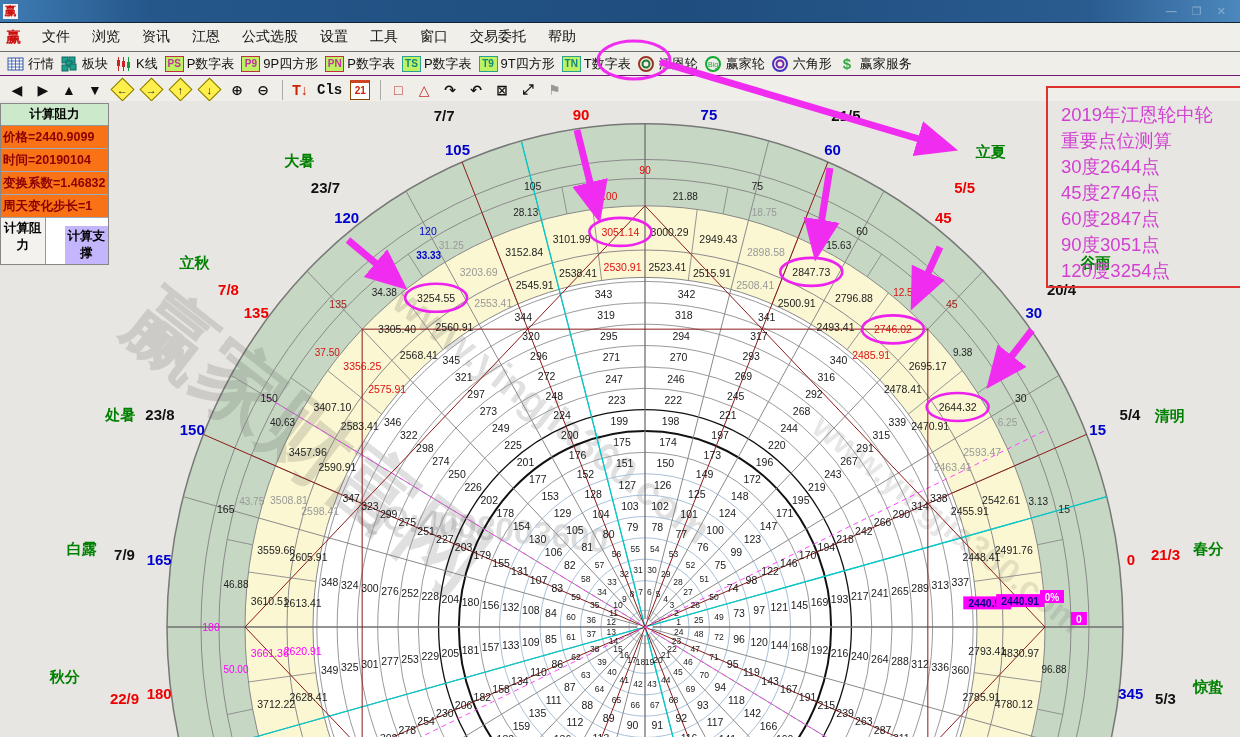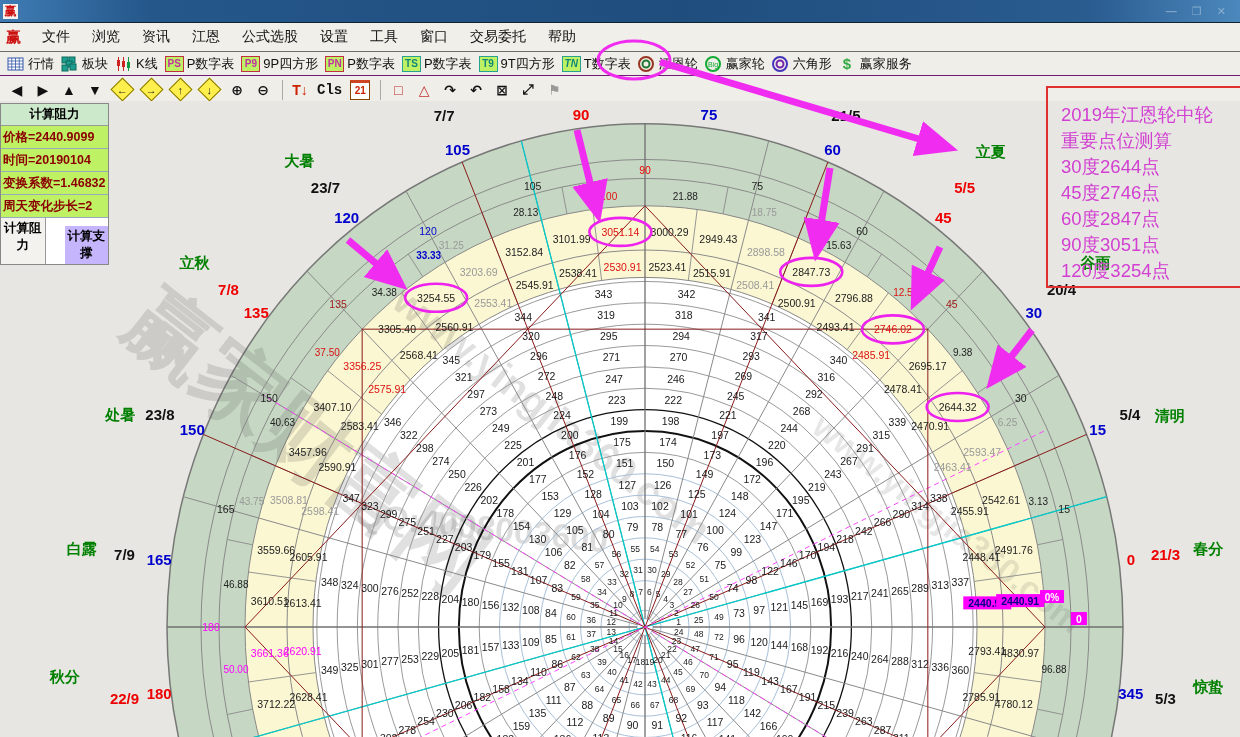--- a/index.html
+++ b/index.html
@@ -25,21 +25,21 @@
   .diamond{width:15px;height:15px;transform:rotate(45deg);background:#ffef4d;border:1px solid #8a7a00;display:inline-flex;align-items:center;justify-content:center;margin:0 2px;}
   .diamond span{transform:rotate(-45deg);font-size:11px;font-weight:bold;color:#222;}
   .vsep{width:1px;height:20px;background:#aaa;margin-left:10px;}
   .caltool{width:18px;height:16px;border:1px solid #884400;background:#fff;font-size:10px;color:#cc2200;text-align:center;line-height:16px;font-weight:bold;border-top:3px solid #cc4422;}
   
   #chart{position:absolute;left:0;top:101px;width:1240px;height:636px;background:#E7E6E2;}
   #wheelsvg{position:absolute;left:0;top:0;}
   
   #panel{position:absolute;left:0;top:2px;width:107px;font-size:12.5px;border:1px solid #888;background:#fff;}
   #panel .hdr{background:#CDE9CB;color:#000;font-weight:bold;text-align:center;padding:2px 0;border-bottom:1px solid #999;}
-  #panel .row{background:#bef264;color:#8B0000;font-weight:bold;padding:2.5px 1px 2.5px 2px;border-bottom:1px solid #9ab;white-space:nowrap;overflow:hidden;}
+  #panel .row{background:#f97316;color:#8B0000;font-weight:bold;padding:2.5px 1px 2.5px 2px;border-bottom:1px solid #9ab;white-space:nowrap;overflow:hidden;}
   #panel .btns{display:flex;gap:19px;}
   #panel .btns div{flex:1;text-align:center;padding:2px 0;font-weight:bold;font-size:12.5px;border-right:1px solid #999;background:#F4F2EE;}
   #panel .btns div:last-child{background:#c4b5fd;border-right:none;margin-top:8px;}
   
   #annbox{position:absolute;left:1046px;top:-15px;width:186px;height:184px;border:2px solid #E03030;color:#D23FD2;font-size:18.5px;line-height:26px;padding:14px 0 0 13px;font-weight:normal;}
   
   #overlay{position:absolute;left:0;top:0;width:1240px;height:737px;pointer-events:none;}
 </style>
 </head>
 <body>
@@ -116,21 +116,21 @@
       </div>
       <div class="titem">
         <span class="ic badge" style="border-color: rgb(42, 160, 144); color: rgb(17, 136, 119);">TS</span>
         <span>P数字表</span>
       </div>
       <div class="titem">
         <span class="ic badge" style="border-color: rgb(42, 160, 144); color: rgb(17, 136, 119);">T9</span>
         <span>9T四方形</span>
       </div>
       <div class="titem">
-        <span class="ic badge" style="border-color: rgb(42, 160, 144); color: rgb(17, 136, 119); font-style: italic;">TN</span>
+        <span class="ic badge" style="border-color: rgb(42, 160, 144); color: rgb(17, 136, 119);">TN</span>
         <span>T数字表</span>
       </div>
       <div class="titem">
         <span class="ic">
           <svg width="18" height="16">
             <circle cx="8" cy="8" r="7" fill="none" stroke="#993322" stroke-width="2"></circle>
             <circle cx="8" cy="8" r="3.5" fill="none" stroke="#227733" stroke-width="2"></circle>
           </svg>
         </span>
         <span>江恩轮</span>
@@ -770,21 +770,21 @@
           <text x="1130.807982073167" y="598.34759939978" text-anchor="middle" font-size="15" font-weight="bold" fill="#0000CC">345</text>
           <text x="1165.5085522212503" y="603.15814221405" text-anchor="middle" font-size="15" font-weight="bold" fill="#111">5/3</text>
           <text x="1208.1406812603243" y="591.0682376715818" text-anchor="middle" font-size="15" font-weight="bold" fill="#008000">惊蛰</text>
         </g>
       </svg>
     <div id="panel">
       <div class="hdr">计算阻力</div>
     <div class="row">价格=2440.9099</div>
         <div class="row">时间=20190104</div>
         <div class="row">变换系数=1.46832</div>
-        <div class="row">周天变化步长=2</div>
+        <div class="row">周天变化步长=1</div>
         <div class="btns">
           <div>计算阻力</div>
           <div>计算支撑</div>
         </div>
       </div>
     <div id="annbox">
         <div>2019年江恩轮中轮</div>
         <div>重要点位测算</div>
         <div>30度2644点</div>
         <div>45度2746点</div>

